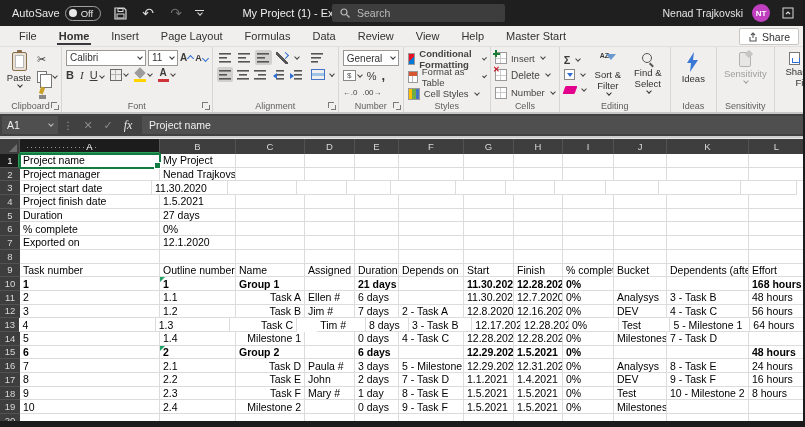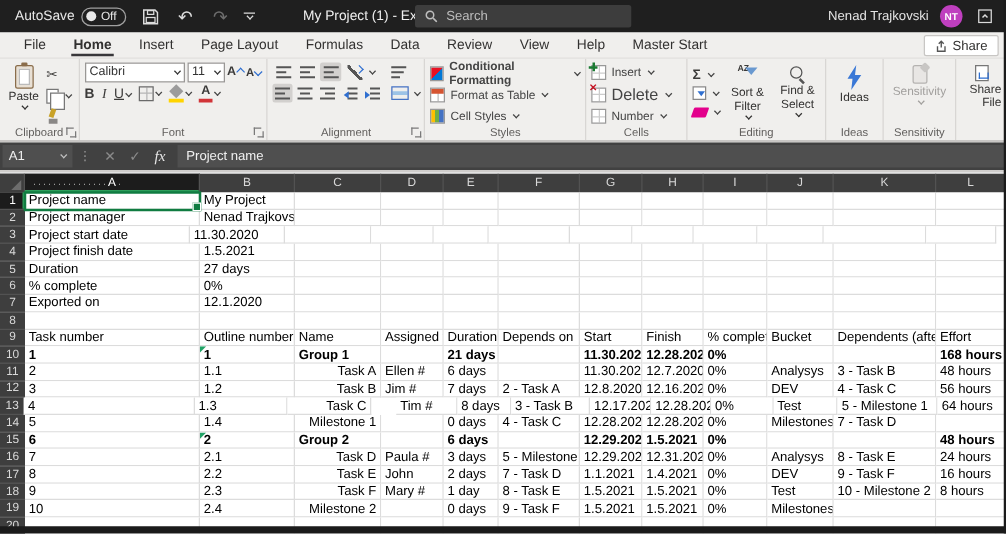--- a/index.html
+++ b/index.html
@@ -311,20 +311,42 @@
           </span>
         <span class="albtn" style="margin-left:4px;">
             <span class="merge-ic"></span>
           </span>
         <span class="chv"></span>
       </div>
       <span class="rgroup-label">Alignment</span>
       <span class="dlg"></span>
     </div>
 
+    <div class="rgroup" style="width:66px;flex-direction:column;gap:2px;">
+      <span class="combo" style="width:56px;">
+          <span>General</span>
+          <span class="chv"></span>
+        </span>
+      <div class="minirow" style="gap:5px;">
+        <span style="display:inline-flex;align-items:center;">
+            <span class="acct-ic">
+              <span>$</span>
+            </span>
+            <span class="chv"></span>
+          </span>
+        <span class="glyph">%</span>
+        <span class="glyph b" style="font-size:13px;">,</span>
+      </div>
+      <div class="minirow" style="gap:5px;font-size:8px;color:#444;">
+        <span>←.0</span>
+        <span>.00→</span>
+      </div>
+      <span class="rgroup-label">Number</span>
+      <span class="dlg"></span>
+    </div>
 
     <div class="rgroup" style="width:134px;flex-direction:column;gap:3px;padding-top:4px;">
       <div class="minirow">
           <span class="styl-ic cf"></span>
           <span style="font-size:9.5px;font-weight:bold;">Conditional Formatting</span>
           <span class="chv"></span>
         </div>
       <div class="minirow">
           <span class="styl-ic ft"></span>
           <span style="font-size:9.5px;">Format as Table</span>
@@ -339,21 +361,21 @@
     </div>
 
     <div class="rgroup" style="width:84px;flex-direction:column;gap:3px;padding-top:4px;">
       <div class="minirow">
           <span class="cells-ic ins"></span>
           <span style="font-size:9.5px;">Insert</span>
           <span class="chv"></span>
         </div>
       <div class="minirow">
           <span class="cells-ic del"></span>
-          <span style="font-size:13px;">Delete</span>
+          <span style="font-size:10px;">Delete</span>
           <span class="chv"></span>
         </div>
       <div class="minirow">
           <span class="cells-ic"></span>
           <span style="font-size:9.5px;">Number</span>
           <span class="chv"></span>
         </div>
       <span class="rgroup-label">Cells</span>
     </div>
 

